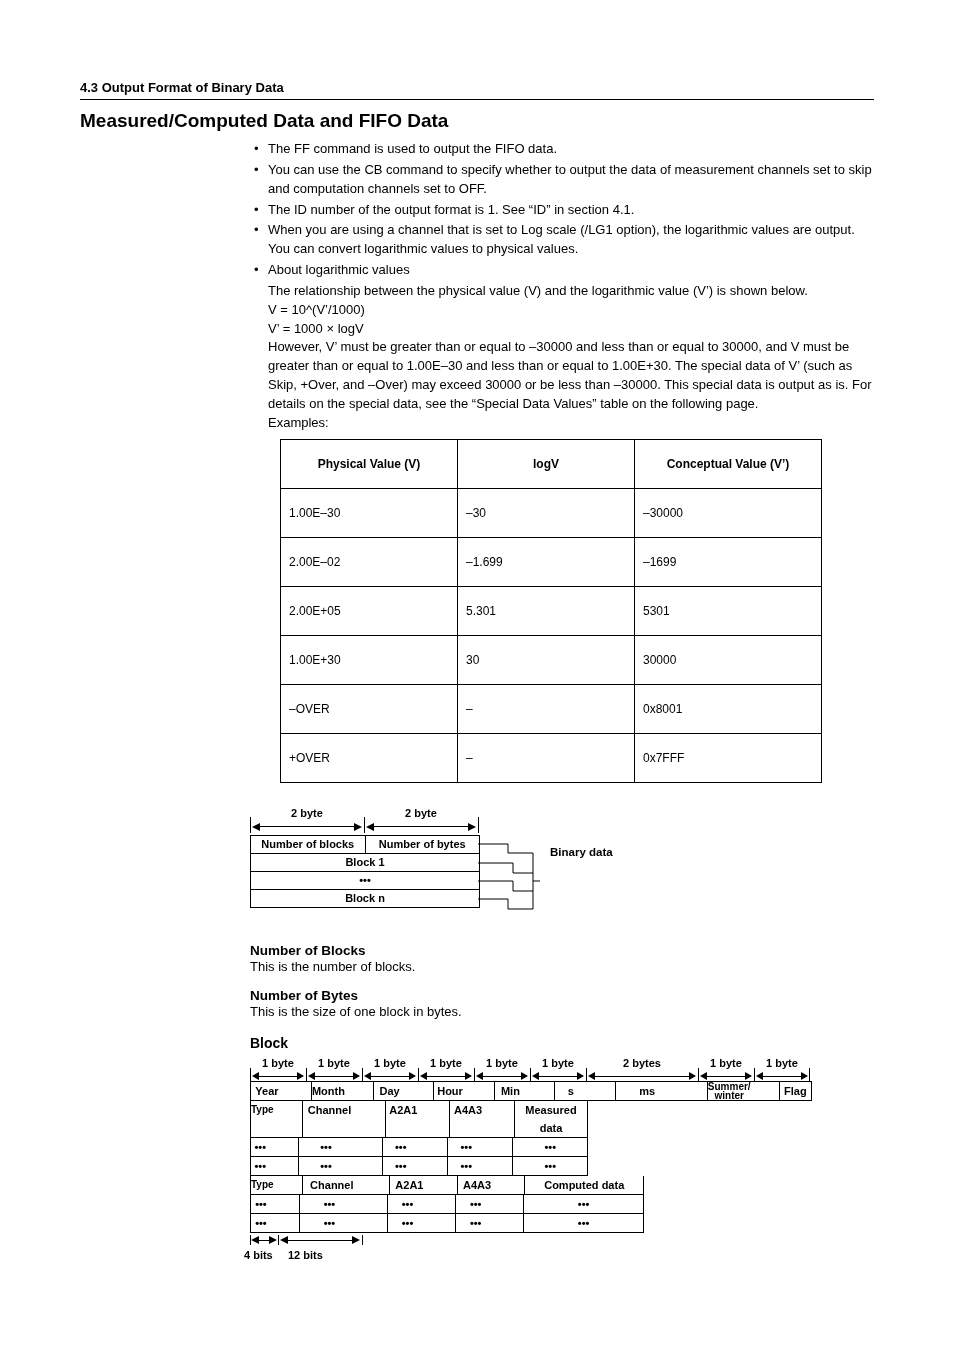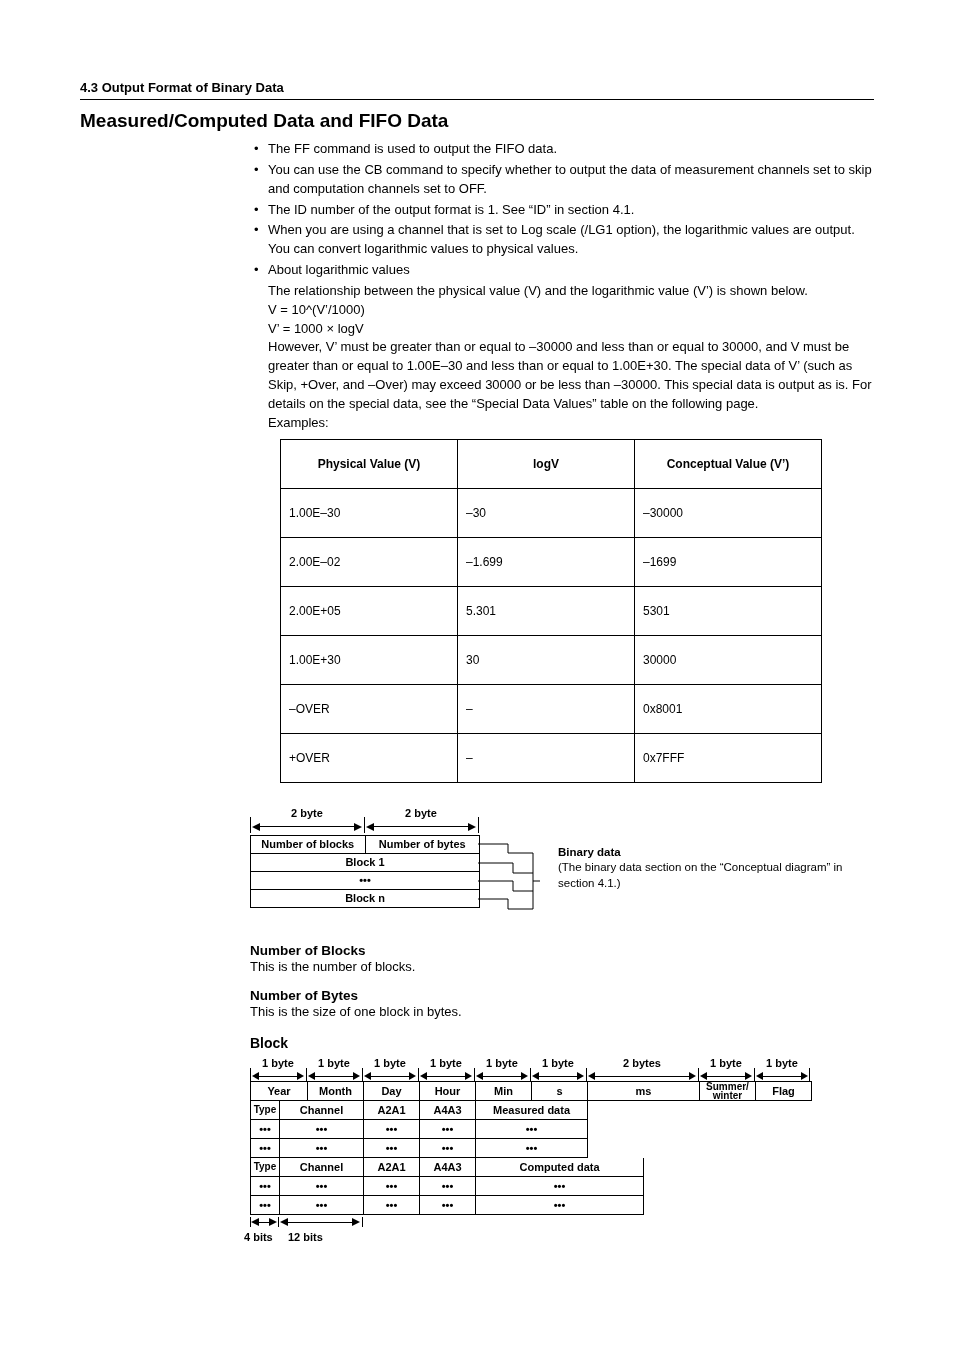--- a/index.html
+++ b/index.html
@@ -190,20 +190,21 @@
     height: 14px;
     background: #000;
   }
 
   .grid {
     border: 1.5px solid #000;
   }
   .grid .grow {
     display: flex;
     border-top: 1px solid #000;
+    gap: 28px;
   }
   .grid .grow:first-child { border-top: none; }
   .grid .grow > div {
     border-left: 1px solid #000;
     text-align: center;
     font-weight: bold;
     line-height: 18px;
     box-sizing: border-box;
   }
   .grid .grow > div:first-child { border-left: none; }
@@ -329,23 +330,22 @@
 
     <svg style="position:absolute; left:228px; top:24px; width:70px; height:78px;">
       <path d="M0 9 L30 9 L30 18 L55 18" stroke="#000" fill="none" stroke-width="1"></path>
       <path d="M0 28 L35 28 L35 38 L55 38" stroke="#000" fill="none" stroke-width="1"></path>
       <path d="M0 46 L35 46 L35 56 L55 56" stroke="#000" fill="none" stroke-width="1"></path>
       <path d="M0 64 L30 64 L30 74 L55 74" stroke="#000" fill="none" stroke-width="1"></path>
       <path d="M55 18 L55 74" stroke="#000" fill="none" stroke-width="1"></path>
       <path d="M55 46 L62 46" stroke="#000" fill="none" stroke-width="1"></path>
     </svg>
 
-    <div class="brace-label" style="left:308px; top:34px;">
+    <div class="brace-label" style="left:300px; top:34px;">
       <span>Binary data</span><br>
-      <span style="font-weight:normal;">(The binary data section on the “Conceptual diagram” in section 4.1.)</span>
     </div>
   </div>
 
   <div class="indent">
     <div class="subhead">Number of Blocks</div>
     <div class="bodytext">This is the number of blocks.</div>
 
     <div class="subhead">Number of Bytes</div>
     <div class="bodytext">This is the size of one block in bytes.</div>
 

